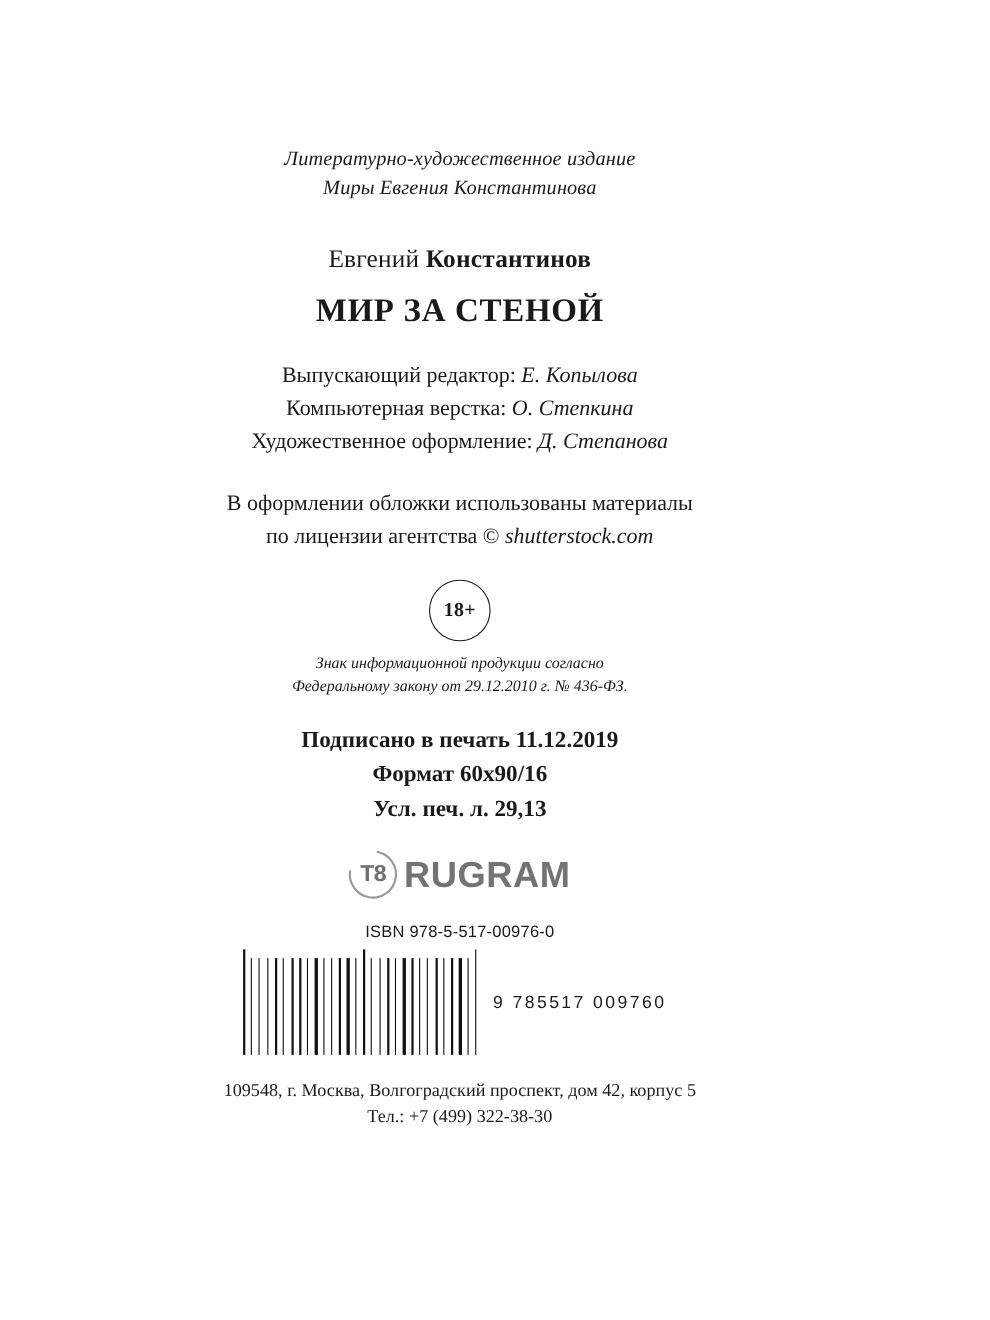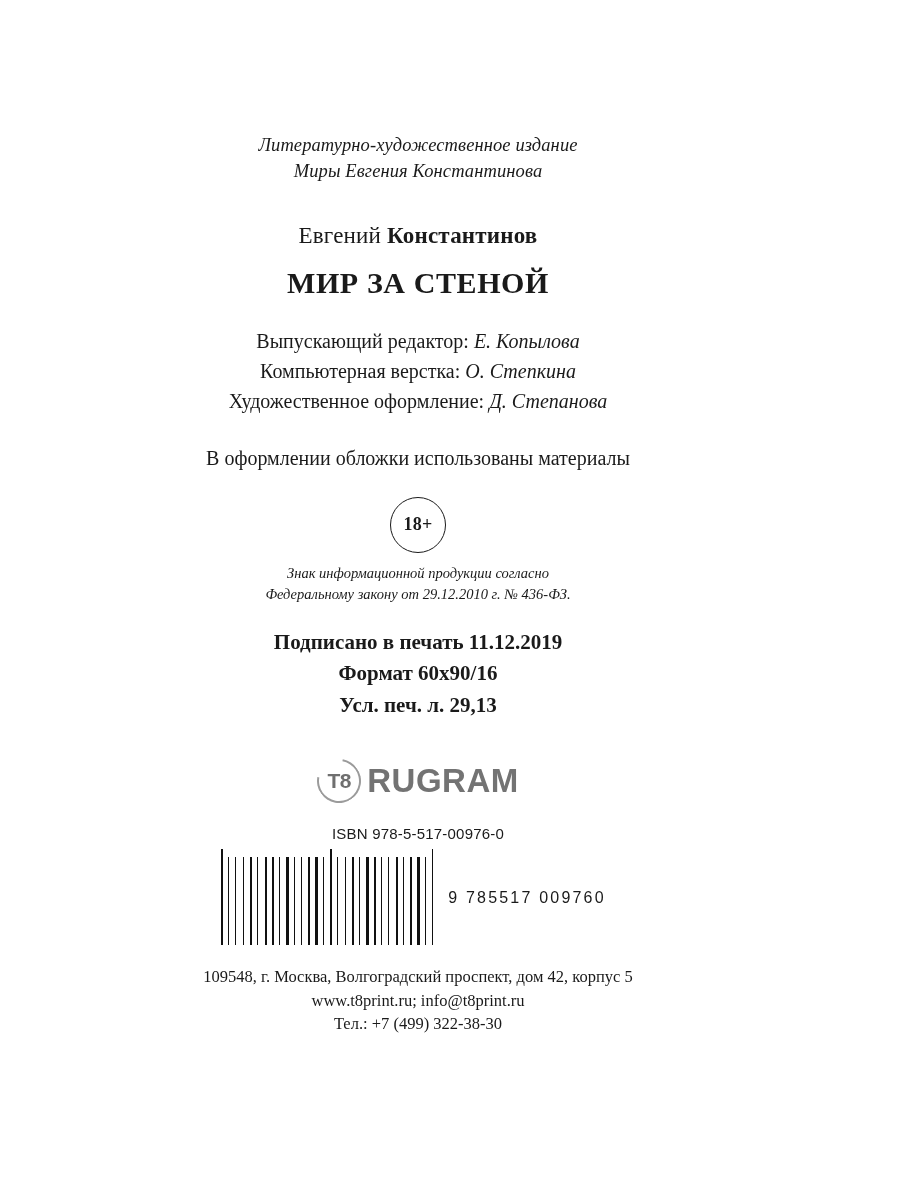--- a/index.html
+++ b/index.html
@@ -96,21 +96,21 @@
   }
 
   .print-info {
     margin-top: 22px;
     font-size: 21px;
     line-height: 1.5;
     font-weight: bold;
   }
 
   .logo-wrap {
-    margin-top: 38px;
+    margin-top: 22px;
     display: flex;
     justify-content: flex-start;
     align-items: center;
   }
   .logo {
     display: flex;
     align-items: center;
     gap: 6px;
   }
   .logo-mark {
@@ -207,20 +207,23 @@
     <div>
       <span>Компьютерная верстка: </span><span class="name">О. Степкина</span>
     </div>
     <div>
       <span>Художественное оформление: </span><span class="name">Д. Степанова</span>
     </div>
   </div>
 
   <div class="block cover-note">
     <div>В оформлении обложки использованы материалы</div>
+    <div>
+      <span>по лицензии агентства © </span><span class="brand">shutterstock.com</span>
+    </div>
   </div>
 
 
   <div class="age-wrap">
     <div class="age-circle">18+</div>
   </div>
 
   <div class="block law-note">
     <div>Знак информационной продукции согласно</div>
     <div>Федеральному закону от 29.12.2010 г. № 436-ФЗ.</div>
@@ -305,17 +308,16 @@
         <span class="bar" style="width: 1px; height: 88px;"></span>
         <span class="bar" style="width: 2px; height: 88px; background: transparent;"></span>
         <span class="bar" style="width: 1px; height: 96px;"></span>
         <span class="bar" style="width: 2px; height: 96px; background: transparent;"></span>
       </div>
     <div class="barcode-digits">9 785517 009760</div>
   </div>
 
   <div class="block imprint">
     <div>109548, г. Москва, Волгоградский проспект, дом 42, корпус 5</div>
-    <div>www.t8print.ru; info@t8print.ru</div>
     <div>Тел.: +7 (499) 322-38-30</div>
   </div>
 
 </div>
 
 </body></html>

